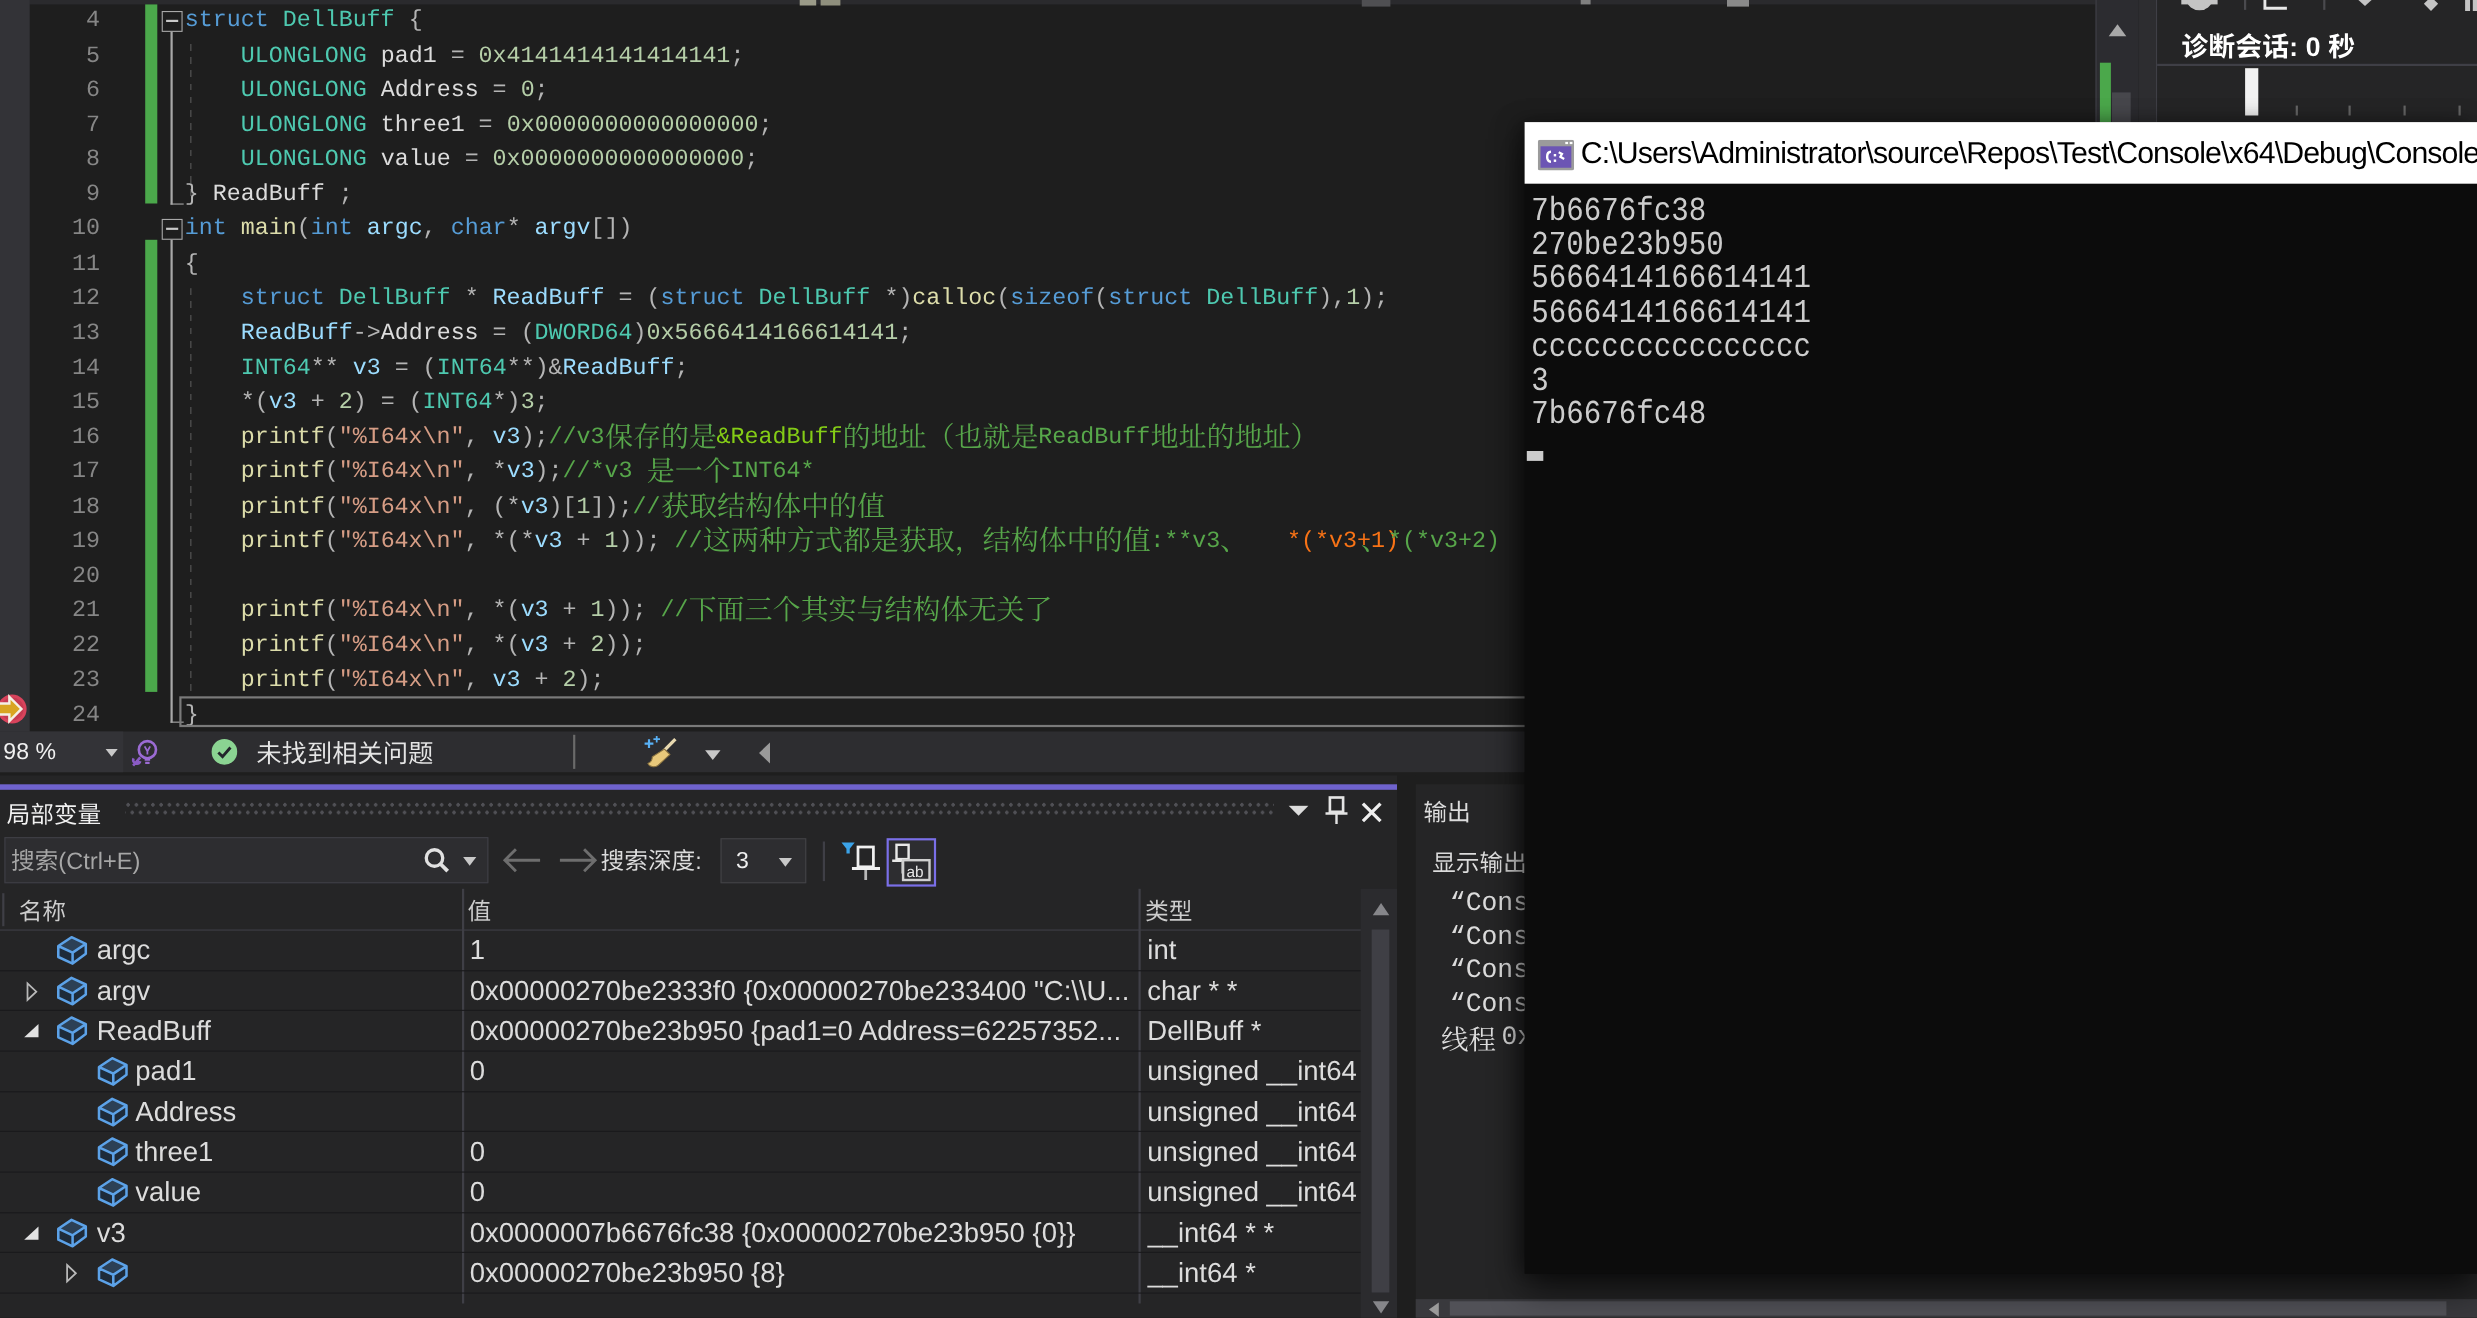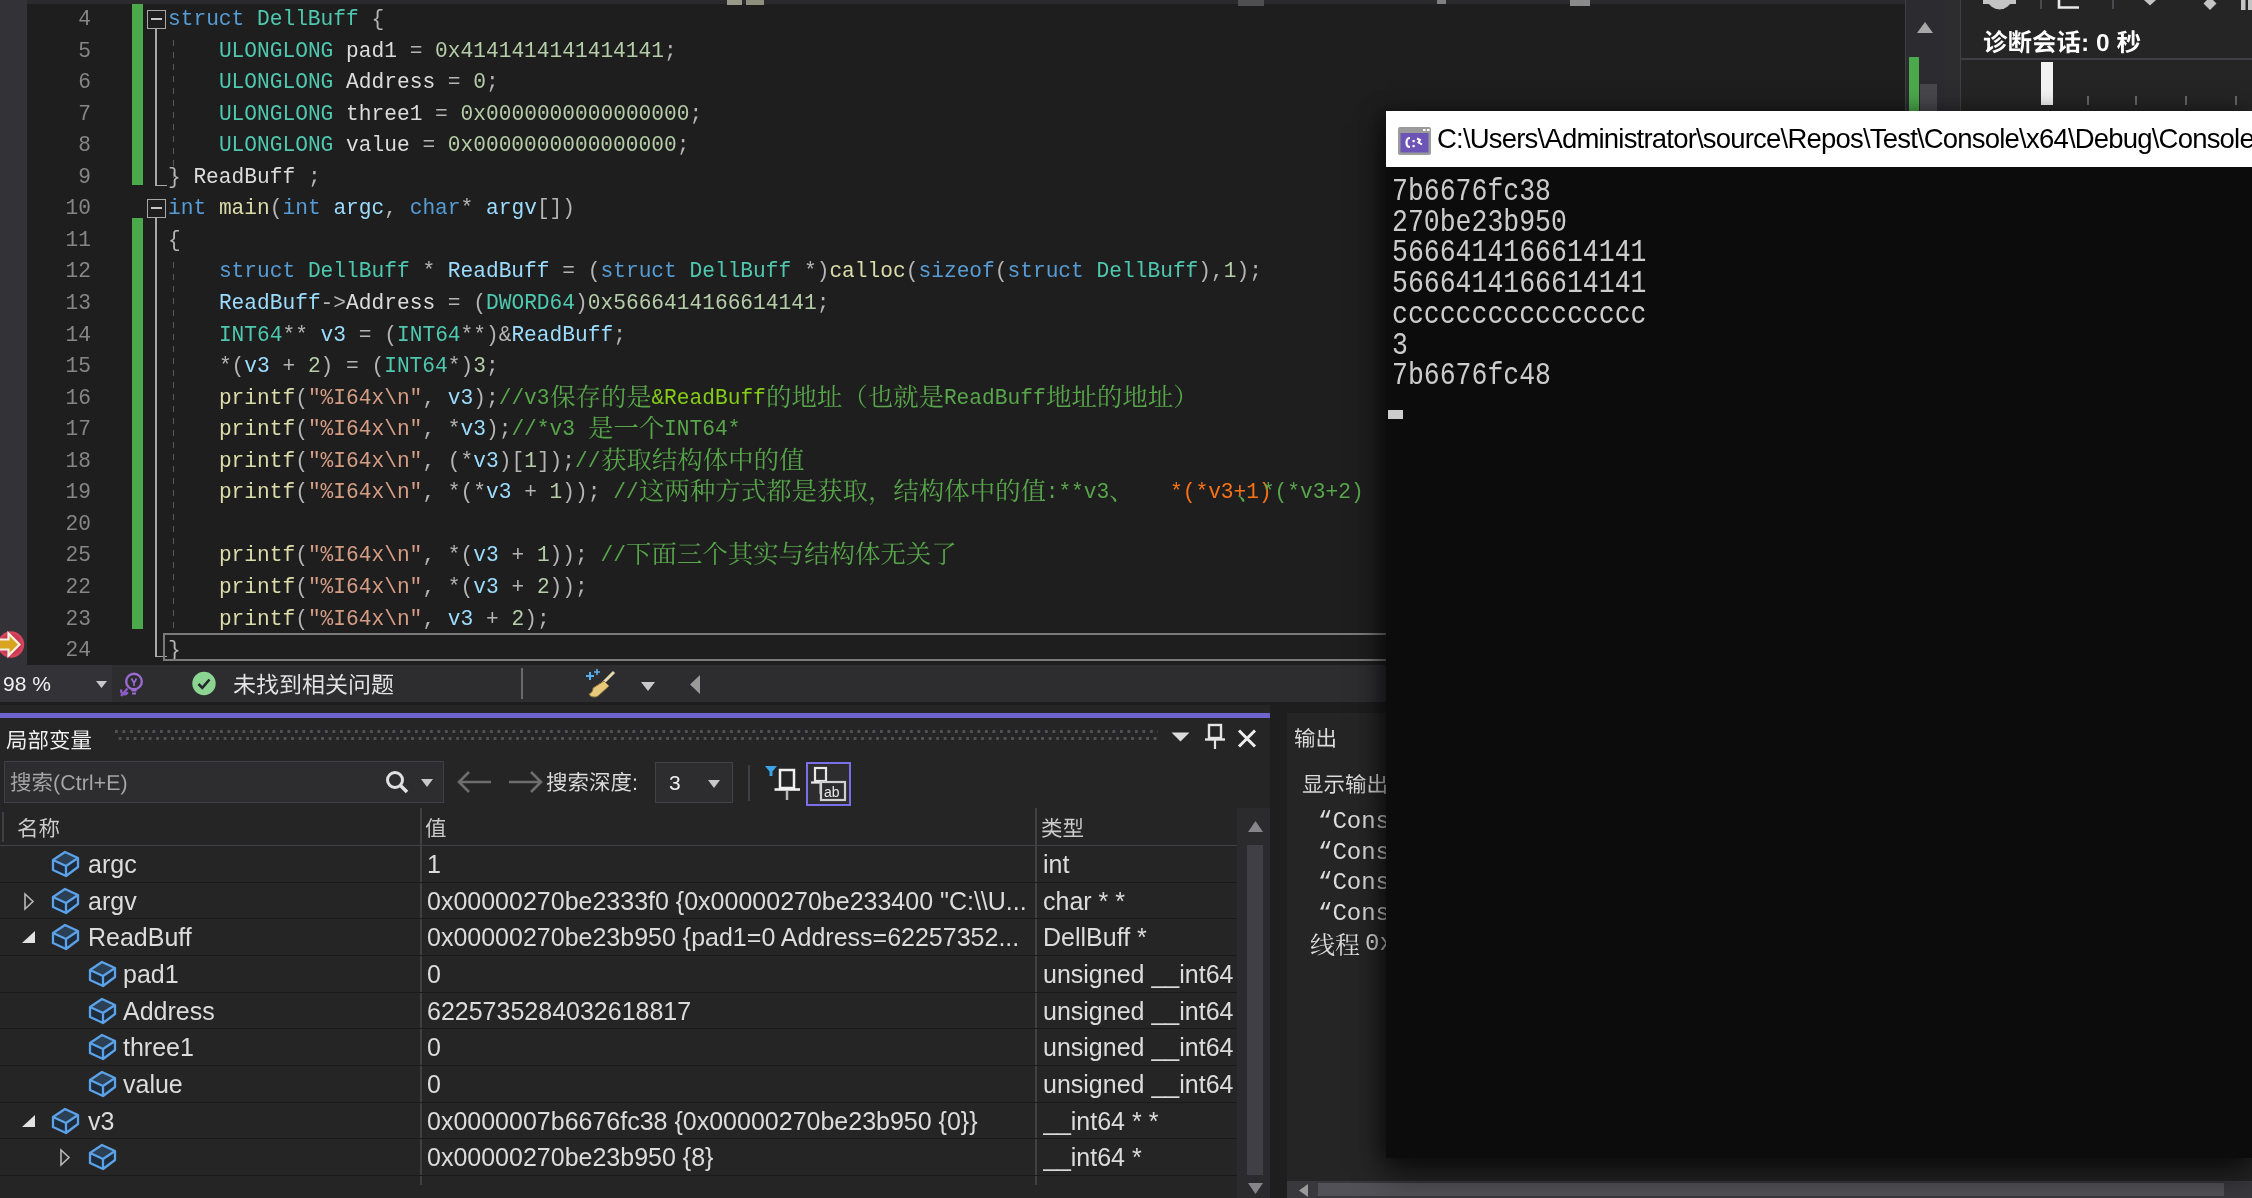--- a/index.html
+++ b/index.html
@@ -30,21 +30,21 @@
     <div class="ln" style="top:224.8px">11</div>
     <div class="ln" style="top:256.4px">12</div>
     <div class="ln" style="top:287.9px">13</div>
     <div class="ln" style="top:319.5px">14</div>
     <div class="ln" style="top:351.1px">15</div>
     <div class="ln" style="top:382.6px">16</div>
     <div class="ln" style="top:414.2px">17</div>
     <div class="ln" style="top:445.7px">18</div>
     <div class="ln" style="top:477.2px">19</div>
     <div class="ln" style="top:508.8px">20</div>
-    <div class="ln" style="top:540.4px">25</div>
+    <div class="ln" style="top:540.4px">21</div>
     <div class="ln" style="top:571.9px">22</div>
     <div class="ln" style="top:603.5px">23</div>
     <div class="ln" style="top:635px">24</div>
     <div class="abs" style="left:131.5px;top:4px;width:11px;height:181px;background:#4BA84B"></div>
     <div class="abs" style="left:131.5px;top:218px;width:11px;height:411px;background:#4BA84B"></div>
     <div class="abs" style="left:155px;top:28px;width:1.6px;height:158px;background:#A8A8A8"></div>
     <div class="abs" style="left:155px;top:184.5px;width:12px;height:1.6px;background:#A8A8A8"></div>
     <div class="abs" style="left:155px;top:217px;width:1.6px;height:440px;background:#A8A8A8"></div>
     <div class="abs" style="left:155px;top:655.5px;width:12px;height:1.6px;background:#A8A8A8"></div>
     <div class="abs" style="left:146.5px;top:9.5px;width:19px;height:19px;border:1.6px solid #A8A8A8;background:#1E1E1E"></div>
@@ -275,21 +275,20 @@
     <div class="vrow" style="left:123px;top:956px;width:295px">pad1</div>
     <div class="vrow" style="left:427px;top:956px;width:604px">0</div>
     <div class="vrow" style="left:1043px;top:956px;width:192px">unsigned __int64</div>
     <div class="abs" style="left:0;top:1028.2px;width:1238px;height:1px;background:#1A1A1C"></div>
     <svg class="abs" style="left:88px;top:996.6px" width="30" height="28" viewBox="0 0 30 28">
       <path d="M14 2 L27 8 L27 17 L15 26 L2 20 L2 10 Z" fill="#1E2B3A"></path>
       <path d="M2 10 L14 2 L27 8 L15 16 Z" fill="#2C4055"></path>
       <path d="M14 2 L27 8 L27 17 L15 26 L2 20 L2 10 Z M2 10 L15 16 L15 26 M15 16 L27 8" fill="none" stroke="#5CA2E8" stroke-width="2.3" stroke-linejoin="round"></path>
     </svg>
     <div class="vrow" style="left:123px;top:992.6px;width:295px">Address</div>
-    <div class="vrow" style="left:427px;top:992.6px;width:604px">6225735284032618817</div>
     <div class="vrow" style="left:1043px;top:992.6px;width:192px">unsigned __int64</div>
     <div class="abs" style="left:0;top:1064.9px;width:1238px;height:1px;background:#1A1A1C"></div>
     <svg class="abs" style="left:88px;top:1033.2px" width="30" height="28" viewBox="0 0 30 28">
       <path d="M14 2 L27 8 L27 17 L15 26 L2 20 L2 10 Z" fill="#1E2B3A"></path>
       <path d="M2 10 L14 2 L27 8 L15 16 Z" fill="#2C4055"></path>
       <path d="M14 2 L27 8 L27 17 L15 26 L2 20 L2 10 Z M2 10 L15 16 L15 26 M15 16 L27 8" fill="none" stroke="#5CA2E8" stroke-width="2.3" stroke-linejoin="round"></path>
     </svg>
     <div class="vrow" style="left:123px;top:1029.2px;width:295px">three1</div>
     <div class="vrow" style="left:427px;top:1029.2px;width:604px">0</div>
     <div class="vrow" style="left:1043px;top:1029.2px;width:192px">unsigned __int64</div>

